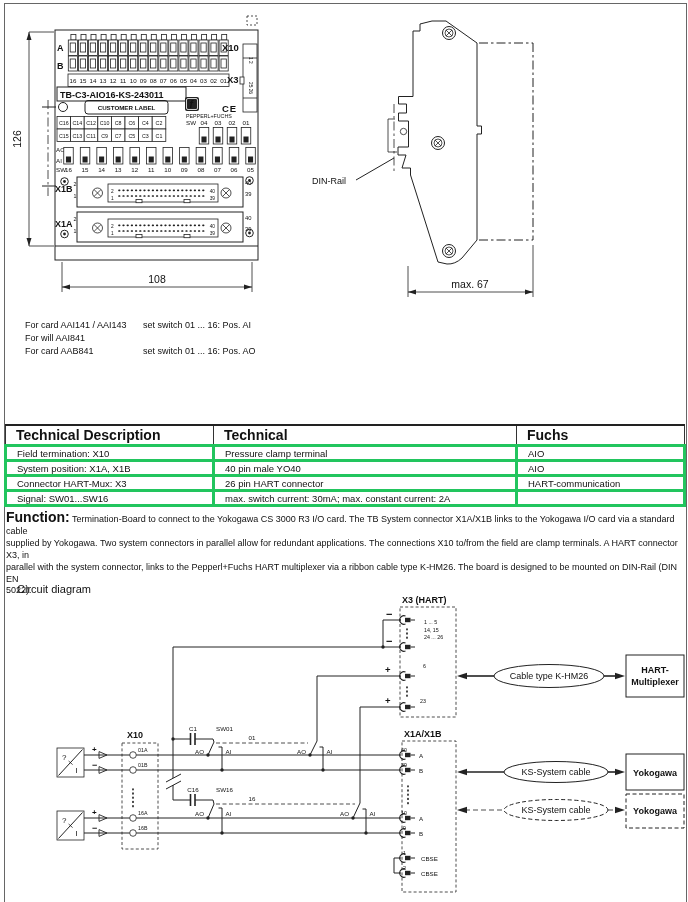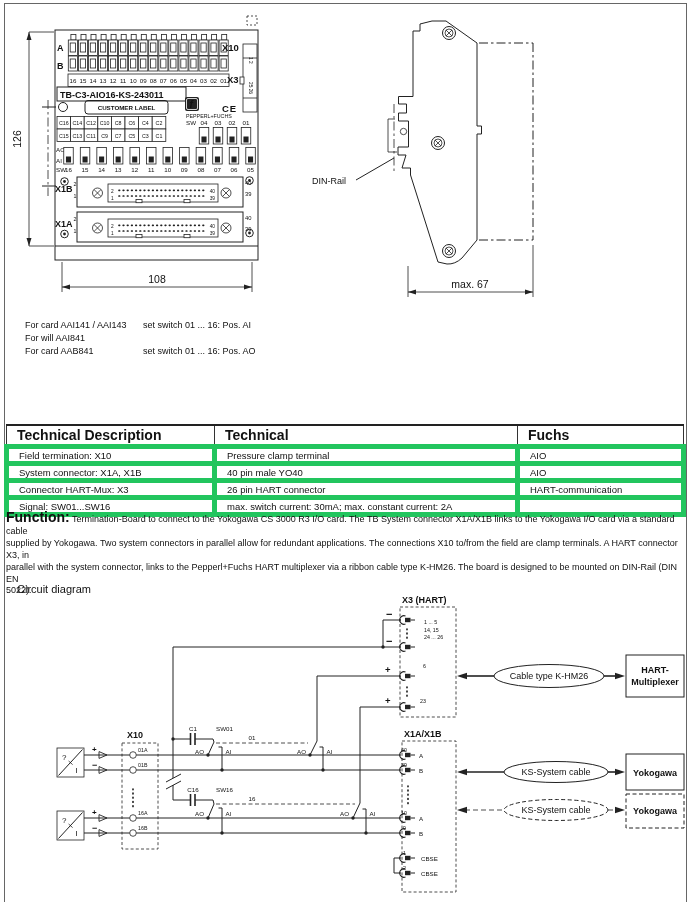--- a/index.html
+++ b/index.html
@@ -18,21 +18,21 @@
   .fw{fill:#fff;stroke:#222;stroke-width:.8}
   .fb{fill:#222}
   .dsh{stroke-dasharray:3 2.2}
   .dd{stroke-dasharray:9 3 2.5 3}
   .dots{stroke-dasharray:.6 3.6;stroke-linecap:round;stroke-width:1.7;stroke:#222;fill:none}
   .settings{position:absolute;left:25px;top:319px;font-size:9px;line-height:13px}
   .settings .row{display:grid;grid-template-columns:118px auto}
   table.spec{position:absolute;left:4px;top:424px;width:682px;border-collapse:collapse;
              border:1px solid #333;border-top:2.5px solid #222;table-layout:fixed}
   table.spec th{font-size:14px;text-align:left;padding:1px 4px 1px 10px;border:1px solid #333;height:13px}
-  table.spec td{font-size:9.5px;padding:0 4px 0 10px;border:5px solid #22c55e;height:12px}
+  table.spec td{font-size:9.5px;padding:0 4px 0 10px;border:3px solid #22c55e;height:12px}
   .fn{position:absolute;left:6px;top:512px;width:678px;font-size:9px;line-height:11.9px}
   .fn .lbl{font-weight:bold;font-size:14px}
   .fn .body{white-space:pre-line}
   .cd-head{position:absolute;left:17px;top:583px;font-size:11px;font-weight:normal}
 </style>
 </head>
 <body>
 
 <div class="page">
 <div class="frame"></div>
@@ -335,21 +335,21 @@
     <th>Technical Description</th>
     <th>Technical</th>
     <th>Fuchs</th>
   </tr>
   <tr>
     <td>Field termination: X10</td>
     <td>Pressure clamp terminal</td>
     <td>AIO</td>
   </tr>
   <tr>
-    <td>System connector: X1A, X1B</td>
+    <td>System position: X1A, X1B</td>
     <td>40 pin male YO40</td>
     <td>AIO</td>
   </tr>
   <tr>
     <td>Connector HART-Mux: X3</td>
     <td>26 pin HART connector</td>
     <td>HART-communication</td>
   </tr>
   <tr>
     <td>Signal: SW01...SW16</td>

